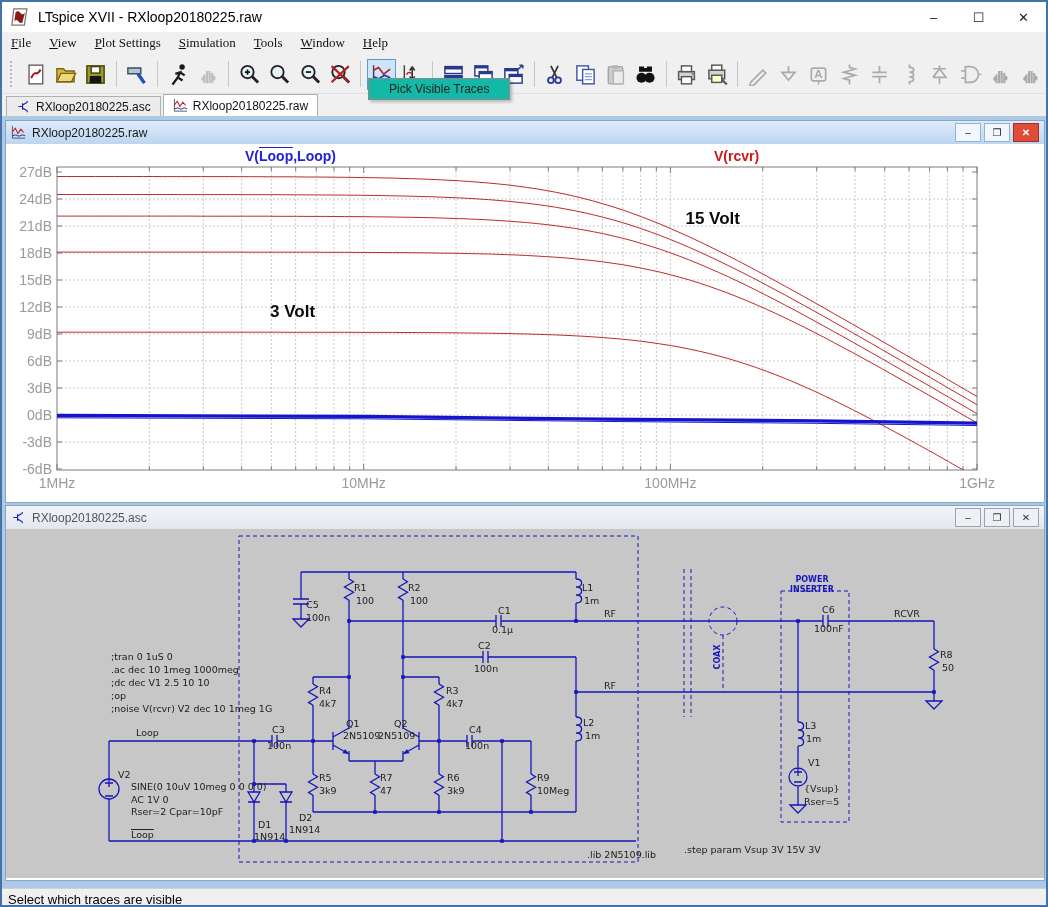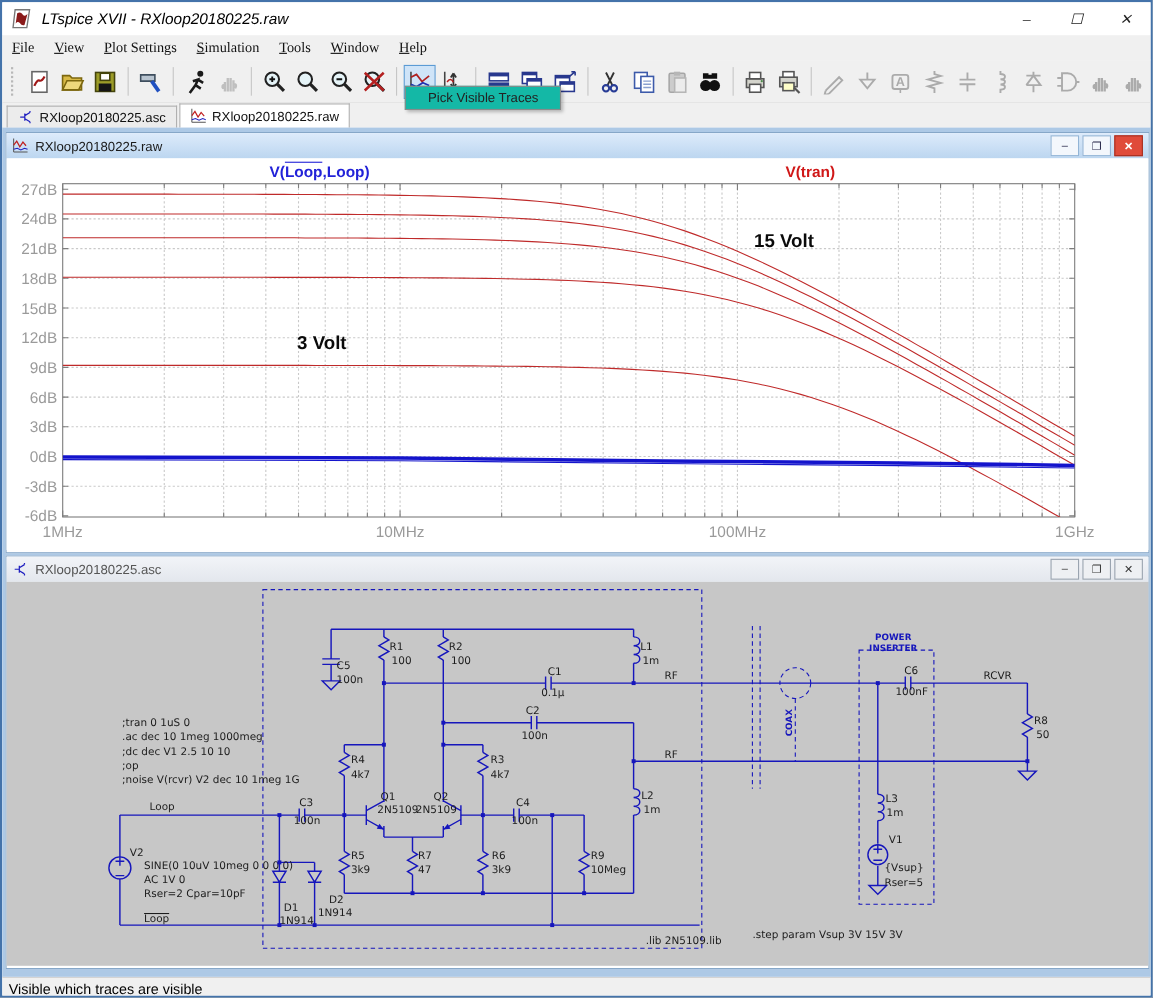--- a/index.html
+++ b/index.html
@@ -1,18 +1,18 @@
 <!DOCTYPE html>
 <html><head>
 <meta charset="utf-8">
 <style>
   html,body{margin:0;padding:0;background:#5a5a5a;font-family:"Liberation Sans",sans-serif;}
   .app{position:relative;width:1044px;height:903px;border:2px solid #4473aa;background:#fff;overflow:hidden;}
   
-  .titlebar{height:30px;background:#fff;display:flex;align-items:center;font-style:italic;}
+  .titlebar{height:30px;background:#fff;display:flex;align-items:center;}
   .titlebar .appicon{width:20px;height:20px;margin-left:8px;}
   .titlebar .title{margin-left:8px;font-size:14px;color:#000;flex:1;}
   .wincontrols{display:flex;height:30px;}
   .wincontrols div{width:45px;display:flex;align-items:center;justify-content:center;font-size:13px;color:#222;}
   
   .menubar{height:22px;background:#f0f0f0;display:flex;align-items:center;font-size:13px;color:#111;border-bottom:1px solid #f0f0f0;}
   .menubar .mi{padding:2px 9px;font-family:Liberation Serif, serif;}
   .menubar .mi u{text-decoration:underline;}
   
   .toolbar{height:38px;background:#f0f0f0;display:flex;align-items:center;padding-left:8px;border-bottom:1px solid #e0e0e0;}
@@ -481,21 +481,21 @@
               <polyline points="51.0,72.1 60.6,72.1 70.2,72.1 79.8,72.1 89.3,72.1 98.9,72.1 108.5,72.1 118.1,72.1 127.7,72.1 137.3,72.1 146.8,72.1 156.4,72.1 166.0,72.1 175.6,72.1 185.2,72.1 194.8,72.2 204.3,72.2 213.9,72.2 223.5,72.2 233.1,72.2 242.7,72.2 252.3,72.2 261.9,72.2 271.4,72.3 281.0,72.3 290.6,72.3 300.2,72.4 309.8,72.4 319.4,72.4 328.9,72.5 338.5,72.6 348.1,72.6 357.7,72.7 367.3,72.8 376.9,72.9 386.5,73.0 396.0,73.2 405.6,73.3 415.2,73.5 424.8,73.7 434.4,74.0 444.0,74.3 453.5,74.6 463.1,75.0 472.7,75.4 482.3,75.9 491.9,76.4 501.5,77.1 511.0,77.8 520.6,78.6 530.2,79.5 539.8,80.5 549.4,81.7 559.0,83.0 568.6,84.4 578.1,86.0 587.7,87.8 597.3,89.7 606.9,91.9 616.5,94.2 626.1,96.7 635.6,99.5 645.2,102.4 654.8,105.5 664.4,108.9 674.0,112.4 683.6,116.1 693.2,120.0 702.7,124.1 712.3,128.3 721.9,132.6 731.5,137.1 741.1,141.7 750.7,146.5 760.2,151.3 769.8,156.2 779.4,161.3 789.0,166.3 798.6,171.5 808.2,176.7 817.8,182.0 827.3,187.3 836.9,192.6 846.5,198.0 856.1,203.4 865.7,208.9 875.3,214.3 884.8,219.8 894.4,225.3 904.0,230.8 913.6,236.4 923.2,241.9 932.8,247.5 942.3,253.1 951.9,258.6 961.5,264.2 971.1,269.8" fill="none" stroke="#bf2a2a" stroke-width="1"></polyline>
               <polyline points="51.0,108.1 60.6,108.1 70.2,108.1 79.8,108.1 89.3,108.1 98.9,108.1 108.5,108.1 118.1,108.1 127.7,108.1 137.3,108.1 146.8,108.1 156.4,108.1 166.0,108.1 175.6,108.1 185.2,108.1 194.8,108.1 204.3,108.1 213.9,108.1 223.5,108.1 233.1,108.1 242.7,108.2 252.3,108.2 261.9,108.2 271.4,108.2 281.0,108.2 290.6,108.2 300.2,108.2 309.8,108.2 319.4,108.3 328.9,108.3 338.5,108.3 348.1,108.4 357.7,108.4 367.3,108.5 376.9,108.5 386.5,108.6 396.0,108.6 405.6,108.7 415.2,108.8 424.8,108.9 434.4,109.1 444.0,109.2 453.5,109.4 463.1,109.6 472.7,109.8 482.3,110.0 491.9,110.3 501.5,110.7 511.0,111.0 520.6,111.5 530.2,112.0 539.8,112.6 549.4,113.2 559.0,113.9 568.6,114.8 578.1,115.7 587.7,116.7 597.3,117.9 606.9,119.3 616.5,120.7 626.1,122.4 635.6,124.2 645.2,126.2 654.8,128.3 664.4,130.7 674.0,133.3 683.6,136.0 693.2,139.0 702.7,142.2 712.3,145.6 721.9,149.1 731.5,152.9 741.1,156.8 750.7,160.9 760.2,165.1 769.8,169.5 779.4,174.0 789.0,178.7 798.6,183.4 808.2,188.3 817.8,193.2 827.3,198.3 836.9,203.4 846.5,208.5 856.1,213.8 865.7,219.0 875.3,224.3 884.8,229.7 894.4,235.1 904.0,240.5 913.6,246.0 923.2,251.4 932.8,256.9 942.3,262.4 951.9,268.0 961.5,273.5 971.1,279.0" fill="none" stroke="#bf2a2a" stroke-width="1"></polyline>
               <polyline points="51.0,188.2 60.6,188.2 70.2,188.2 79.8,188.2 89.3,188.2 98.9,188.2 108.5,188.2 118.1,188.2 127.7,188.2 137.3,188.2 146.8,188.2 156.4,188.2 166.0,188.2 175.6,188.2 185.2,188.2 194.8,188.2 204.3,188.2 213.9,188.2 223.5,188.2 233.1,188.2 242.7,188.2 252.3,188.2 261.9,188.2 271.4,188.2 281.0,188.3 290.6,188.3 300.2,188.3 309.8,188.3 319.4,188.3 328.9,188.3 338.5,188.3 348.1,188.3 357.7,188.4 367.3,188.4 376.9,188.4 386.5,188.4 396.0,188.5 405.6,188.5 415.2,188.6 424.8,188.6 434.4,188.7 444.0,188.8 453.5,188.9 463.1,189.0 472.7,189.1 482.3,189.2 491.9,189.4 501.5,189.5 511.0,189.8 520.6,190.0 530.2,190.3 539.8,190.6 549.4,190.9 559.0,191.3 568.6,191.8 578.1,192.3 587.7,192.9 597.3,193.6 606.9,194.4 616.5,195.2 626.1,196.2 635.6,197.3 645.2,198.6 654.8,200.0 664.4,201.5 674.0,203.2 683.6,205.1 693.2,207.2 702.7,209.4 712.3,211.9 721.9,214.5 731.5,217.4 741.1,220.5 750.7,223.7 760.2,227.2 769.8,230.8 779.4,234.6 789.0,238.6 798.6,242.8 808.2,247.1 817.8,251.6 827.3,256.1 836.9,260.8 846.5,265.6 856.1,270.5 865.7,275.5 875.3,280.6 884.8,285.7 894.4,290.9 904.0,296.1 913.6,301.4 923.2,306.7 932.8,312.1 942.3,317.5 951.9,323.0 961.5,328.4 971.1,333.9" fill="none" stroke="#bf2a2a" stroke-width="1"></polyline>
               <polyline points="51.0,271.4 357.7,272.4 596.4,275.1 810.7,276.9 971.1,279.1" fill="none" stroke="#1414cc" stroke-width="3.2"></polyline>
               <polyline points="51.0,273.8 357.7,274.8 596.4,277.4 810.7,279.3 971.1,281.5" fill="none" stroke="#1414cc" stroke-width="1"></polyline>
             </g>
             <text x="679.4951675529446" y="80.20000000000002" class="anno">15 Volt</text>
             <text x="264.0354145129255" y="172.89999999999998" class="anno">3 Volt</text>
           </svg>
         <div class="legend" id="legend0" style="left: 239px; color: rgb(34, 34, 216);"><span>V(</span><span class="ovl">Loop</span><span>,Loop)</span></div>
-        <div class="legend" id="legend1" style="left: 708px; color: rgb(208, 24, 24);">V(tran)</div>
+        <div class="legend" id="legend1" style="left: 708px; color: rgb(208, 24, 24);">V(rcvr)</div>
       </div>
     </div>
 
     <div class="child" style="top:389px;height:374px;">
       <div class="ctitle inactive">
         <svg viewBox="0 0 16 16">
             <path d="M2.5 8 H7 M7 4.5 V11.5 M7 6.5 L12 3.5 M12 3.5 V2 M7 9.5 L12 12.5 M12 12.5 V14" stroke="#2020c0" fill="none" stroke-width="1.2"></path>
           </svg>
         <span class="ctext">RXloop20180225.asc</span>
         <div class="cbtns">
@@ -617,15 +617,15 @@
             <rect x="246.2" y="310.2" width="3.6" height="3.6" fill="#1616bc"></rect>
             <rect x="278.2" y="310.2" width="3.6" height="3.6" fill="#1616bc"></rect>
             <rect x="494.2" y="310.2" width="3.6" height="3.6" fill="#1616bc"></rect>
           </svg>
       </div>
     </div>
 
   </div>
 
   <div class="statusbar">
-    <span>Visible which traces are visible</span>
+    <span>Select which traces are visible</span>
   </div>
 </div>
 
 </body></html>

